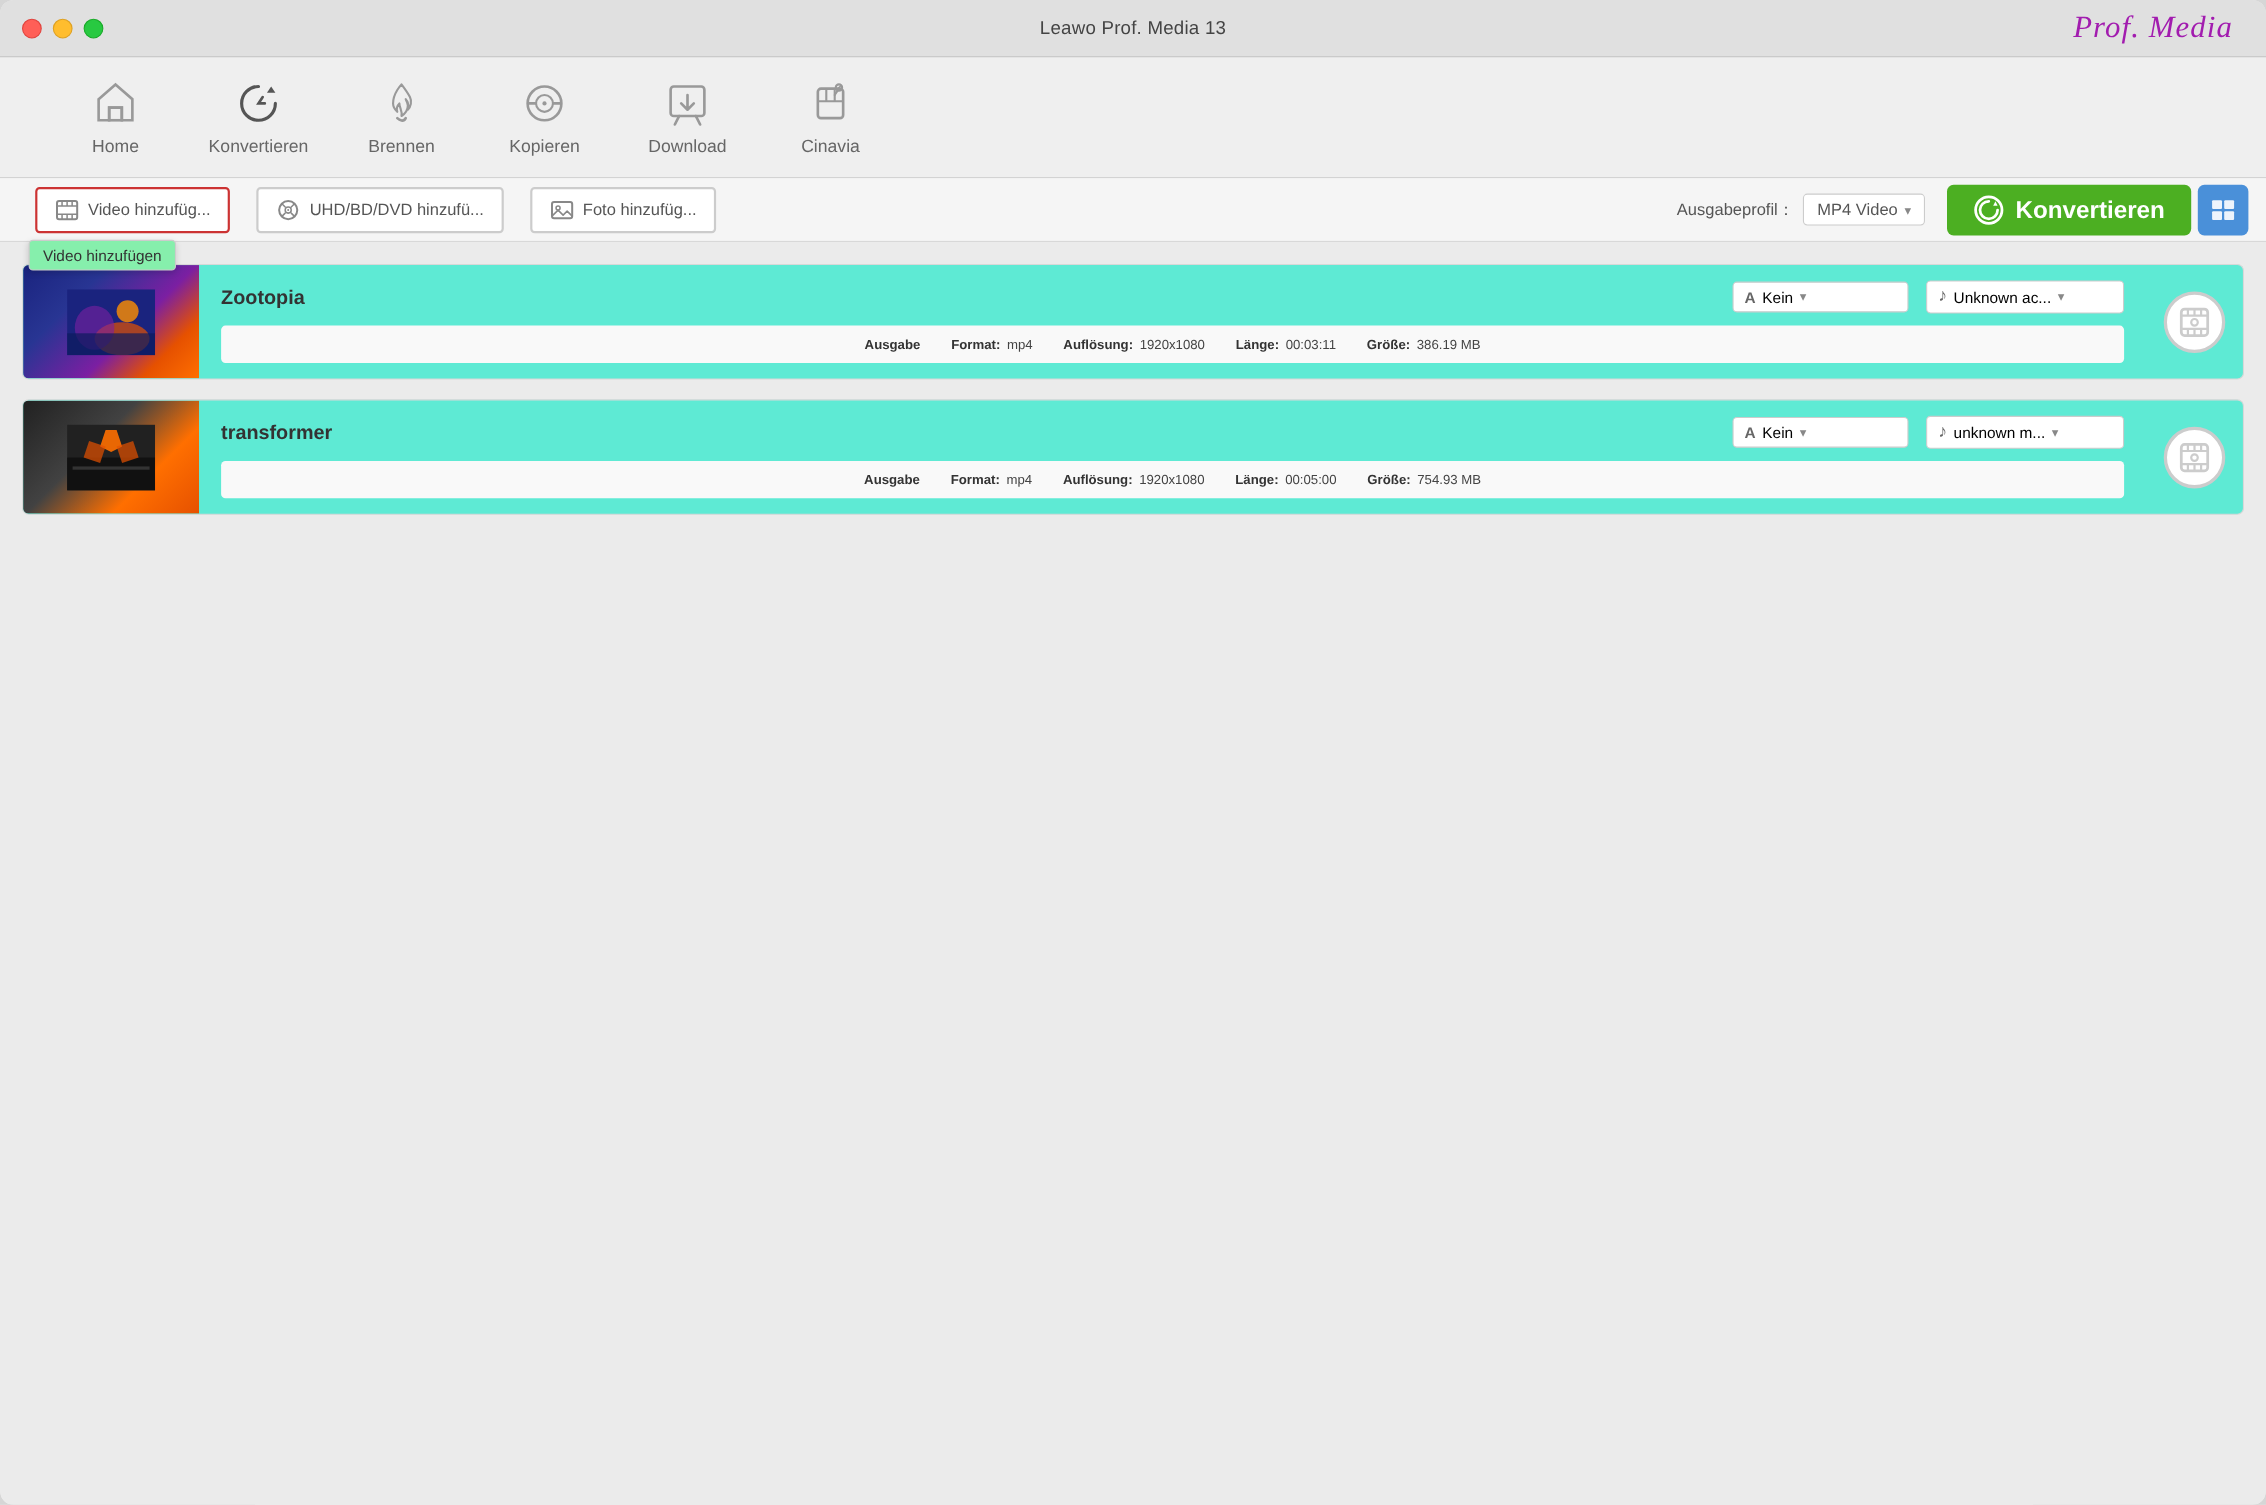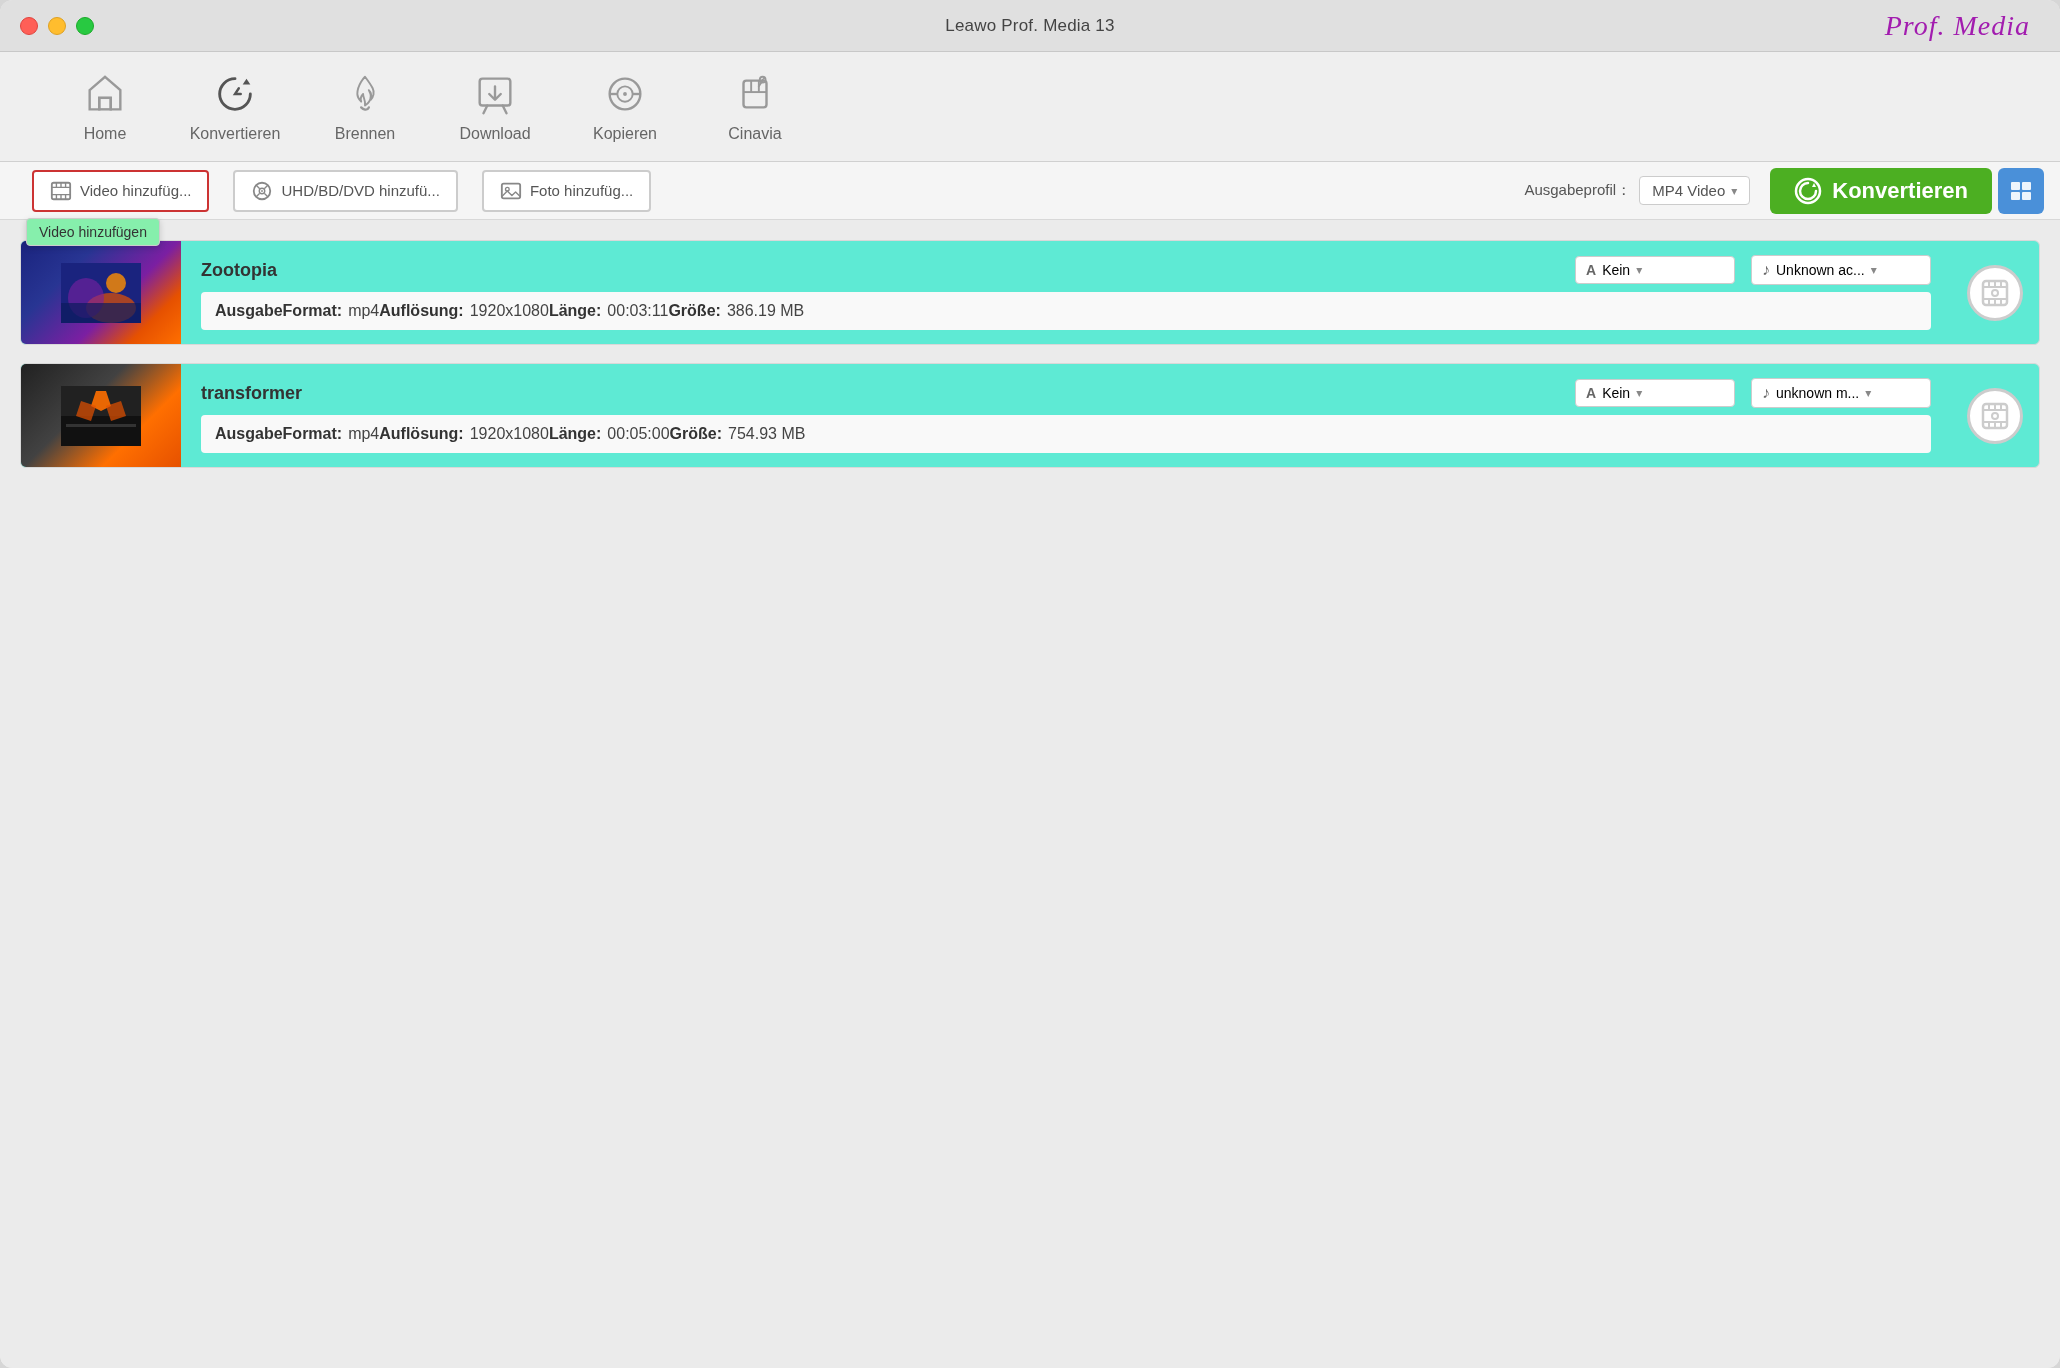--- a/index.html
+++ b/index.html
@@ -309,25 +309,27 @@
       border-radius: 4px;
       padding: 5px 10px;
       cursor: pointer;
       font-size: 14px;
       min-width: 180px;
     }
 
     .file-details {
       display: flex;
       align-items: center;
+      gap: 28px;
       background: #f9f9f9;
       padding: 10px 14px;
       border-radius: 4px;
-      font-size: 16px;
+      font-size: 12px;
       color: #444;
+      justify-content: center;
     }
 
     .detail-pair {
       display: flex;
       align-items: center;
       gap: 6px;
     }
 
     .detail-label {
       font-weight: 600;
@@ -403,41 +405,41 @@
       </svg>
       <span class="nav-label">Konvertieren</span>
     </div>
 
     <div class="nav-item">
       <svg class="nav-svg" viewBox="0 0 48 48" fill="none">
         <path d="M24 6C24 6 16 14 16 24C16 28 18 30 20 32C19 29 20 26 22 24C22 28 25 31 24 36C27 34 30 30 30 26C30 24 29 22 28 20C30 22 31 26 30 30C33 27 34 22 32 18C30 14 24 6 24 6Z" stroke="#999" stroke-width="2" fill="none" stroke-linejoin="round"></path>
         <path d="M20 38C22 40 26 42 28 38" stroke="#999" stroke-width="2.5" fill="none" stroke-linecap="round"></path>
       </svg>
       <span class="nav-label">Brennen</span>
-    </div>
-
-    <div class="nav-item">
-      <svg class="nav-svg" viewBox="0 0 48 48" fill="none">
-        <rect x="8" y="8" width="32" height="28" rx="3" stroke="#999" stroke-width="2.5" fill="none"></rect>
-        <path d="M16 36L12 44" stroke="#999" stroke-width="2.5" stroke-linecap="round"></path>
-        <path d="M32 36L36 44" stroke="#999" stroke-width="2.5" stroke-linecap="round"></path>
-        <path d="M24 16V28M18 24L24 30L30 24" stroke="#999" stroke-width="2.5" stroke-linecap="round" stroke-linejoin="round"></path>
-      </svg>
-      <span class="nav-label">Download</span>
     </div>
 
     <div class="nav-item">
       <svg class="nav-svg" viewBox="0 0 48 48" fill="none">
         <circle cx="24" cy="24" r="16" stroke="#999" stroke-width="2.5" fill="none"></circle>
         <circle cx="24" cy="24" r="8" stroke="#999" stroke-width="2" fill="none"></circle>
         <circle cx="24" cy="24" r="2" fill="#999"></circle>
         <line x1="8" y1="24" x2="16" y2="24" stroke="#999" stroke-width="2.5"></line>
         <line x1="32" y1="24" x2="40" y2="24" stroke="#999" stroke-width="2.5"></line>
       </svg>
       <span class="nav-label">Kopieren</span>
+    </div>
+
+    <div class="nav-item">
+      <svg class="nav-svg" viewBox="0 0 48 48" fill="none">
+        <rect x="8" y="8" width="32" height="28" rx="3" stroke="#999" stroke-width="2.5" fill="none"></rect>
+        <path d="M16 36L12 44" stroke="#999" stroke-width="2.5" stroke-linecap="round"></path>
+        <path d="M32 36L36 44" stroke="#999" stroke-width="2.5" stroke-linecap="round"></path>
+        <path d="M24 16V28M18 24L24 30L30 24" stroke="#999" stroke-width="2.5" stroke-linecap="round" stroke-linejoin="round"></path>
+      </svg>
+      <span class="nav-label">Download</span>
     </div>
 
     <div class="nav-item">
       <svg class="nav-svg" viewBox="0 0 48 48" fill="none">
         <rect x="12" y="10" width="24" height="28" rx="3" stroke="#999" stroke-width="2.5" fill="none"></rect>
         <line x1="12" y1="22" x2="36" y2="22" stroke="#999" stroke-width="2"></line>
         <line x1="20" y1="10" x2="20" y2="22" stroke="#999" stroke-width="2"></line>
         <line x1="28" y1="10" x2="28" y2="22" stroke="#999" stroke-width="2"></line>
         <path d="M28 16L32 10" stroke="#999" stroke-width="2" stroke-linecap="round"></path>
         <circle cx="32" cy="9" r="3" stroke="#999" stroke-width="2" fill="none"></circle>

